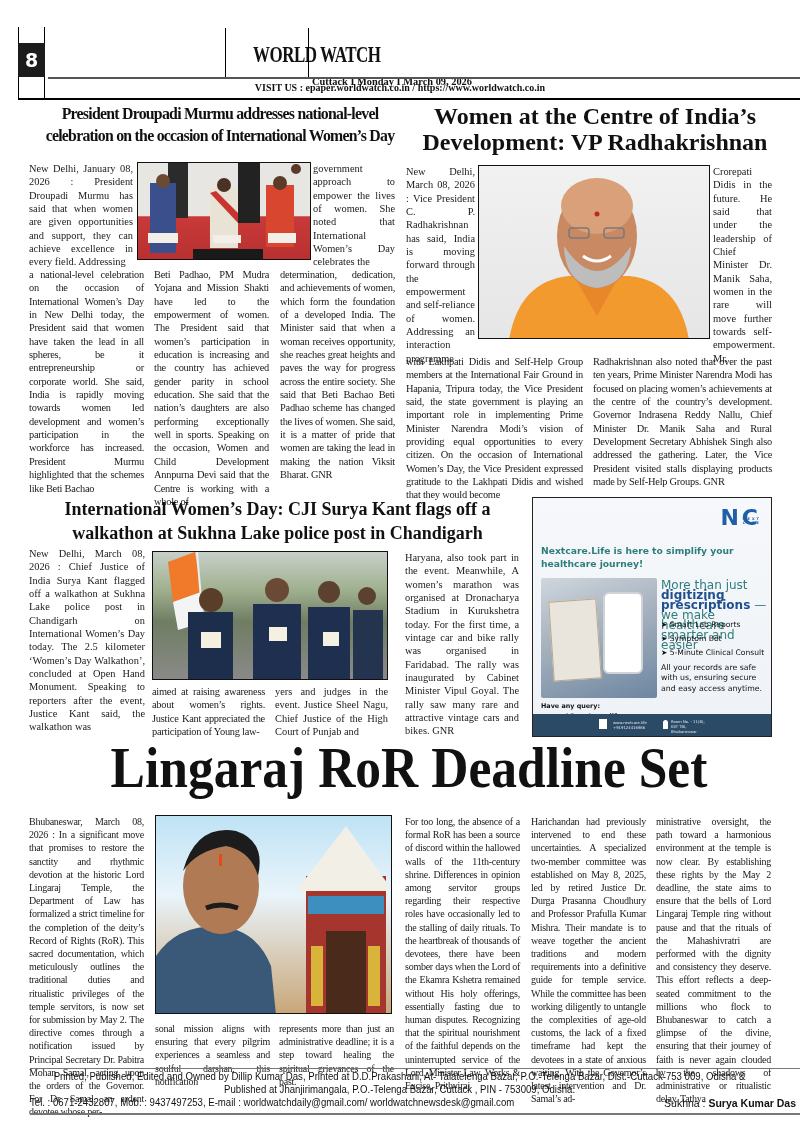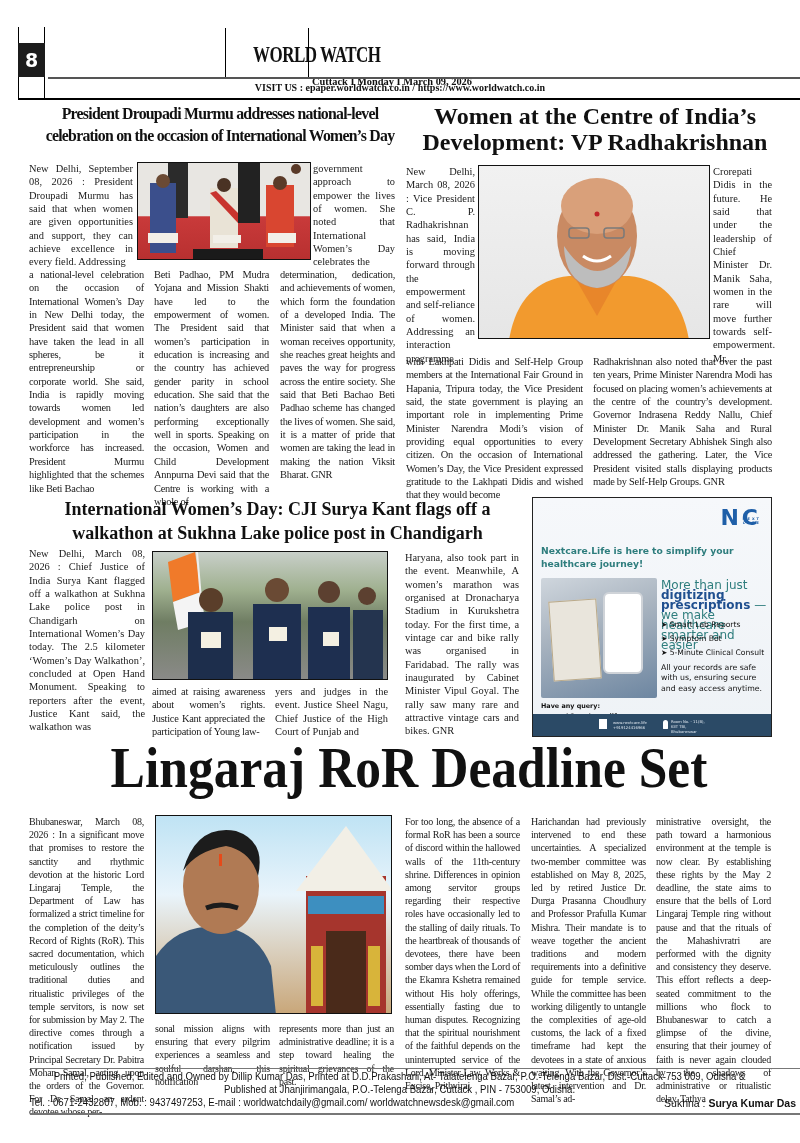--- a/index.html
+++ b/index.html
@@ -74,21 +74,21 @@
     <circle cx="86" cy="22" r="7" fill="#4a3224"></circle>
     <rect x="128" y="22" width="28" height="62" fill="#d94630"></rect>
     <circle cx="142" cy="20" r="7" fill="#5a3a28"></circle>
     <circle cx="158" cy="6" r="5" fill="#5a3a28"></circle>
     <rect x="55" y="86" width="70" height="12" fill="#1a1a1a"></rect>
     <rect x="10" y="70" width="30" height="10" fill="#f2efe8"></rect>
     <rect x="75" y="72" width="28" height="8" fill="#f2efe8"></rect>
     <rect x="130" y="70" width="28" height="10" fill="#f2efe8"></rect>
   </svg>
 </div>
-<div class="abs p" style="left:29px;top:162px;width:104px;">New Delhi, September 08, 2026 : President Droupadi Murmu has said that when women are given opportunities and support, they can achieve excellence in every field. Addressing</div>
+<div class="abs p" style="left:29px;top:162px;width:104px;">New Delhi, January 08, 2026 : President Droupadi Murmu has said that when women are given opportunities and support, they can achieve excellence in every field. Addressing</div>
 <div class="abs p cond" style="left:29px;top:268px;width:115px;">a national-level celebration on the occasion of International Women’s Day in New Delhi today, the President said that women have taken the lead in all spheres, be it entrepreneurship or corporate world. She said, India is rapidly moving towards women led development and women’s participation in the workforce has increased. President Murmu highlighted that the schemes like Beti Bachao</div>
 <div class="abs p cond" style="left:154px;top:268px;width:115px;">Beti Padhao, PM Mudra Yojana and Mission Shakti have led to the empowerment of women. The President said that women’s participation in education is increasing and the country has achieved gender parity in school education. She said that the nation’s daughters are also performing exceptionally well in sports. Speaking on the occasion, Women and Child Development Annpurna Devi said that the Centre is working with a whole of</div>
 <div class="abs p" style="left:313px;top:162px;width:82px;">government approach to empower the lives of women. She noted that International Women’s Day celebrates the</div>
 <div class="abs p cond" style="left:280px;top:268px;width:115px;">determination, dedication, and achievements of women, which form the foundation of a developed India. The Minister said that when a woman receives opportunity, she reaches great heights and paves the way for progress across the entire society. She said that Beti Bachao Beti Padhao scheme has changed the lives of women. She said, it is a matter of pride that women are taking the lead in making the nation Viksit Bharat. GNR</div>
 
 <div class="abs hl-cond" id="h2">Women at the Centre of India’s Development: VP Radhakrishnan</div>
 <div class="abs photo" style="left:478px;top:165px;width:232px;height:174px;background:linear-gradient(180deg,#f1f1f1,#e6e6e6);" title="Vice President C. P. Radhakrishnan portrait in saffron kurta">
   <svg width="232" height="174">
     <path d="M30 174 Q40 115 90 110 L150 110 Q200 115 210 174Z" fill="#f29a2e"></path>
     <path d="M95 110 L118 150 L140 110Z" fill="#e8862a"></path>

